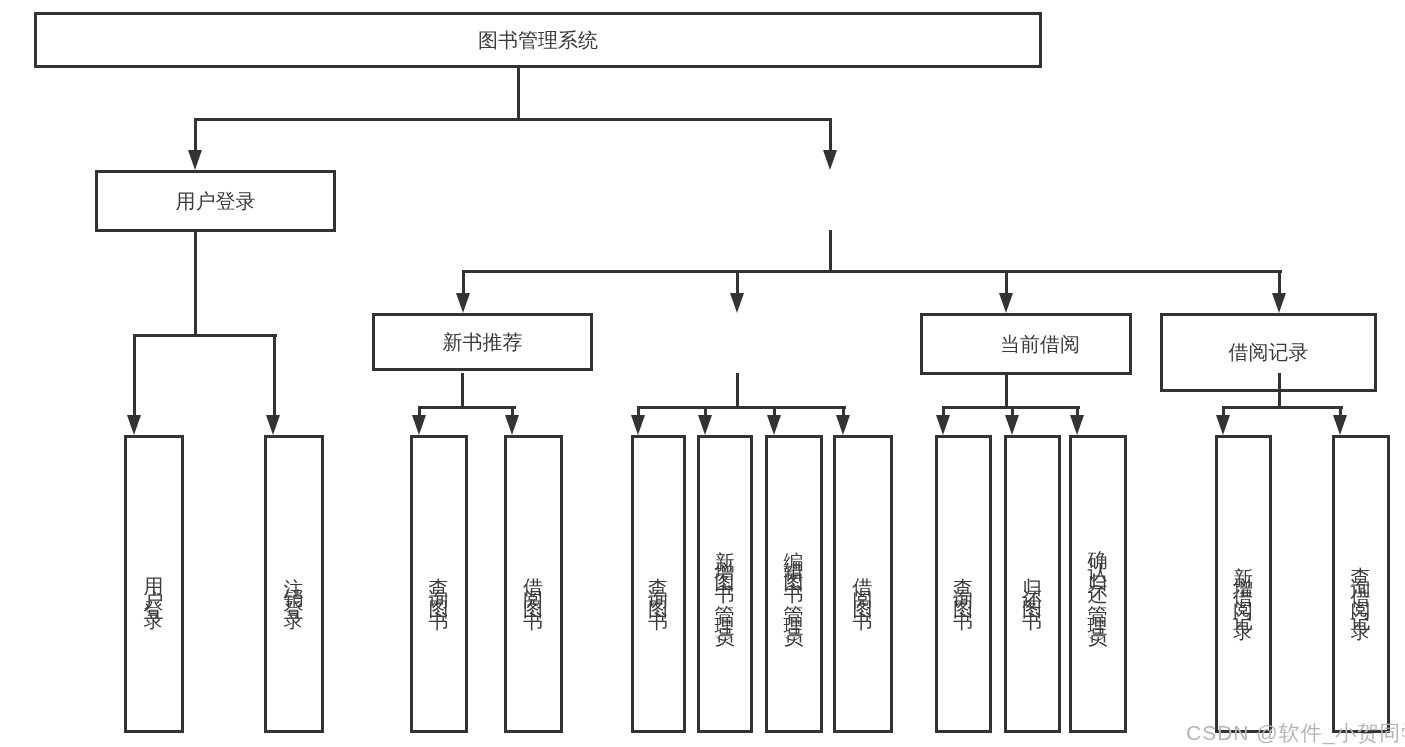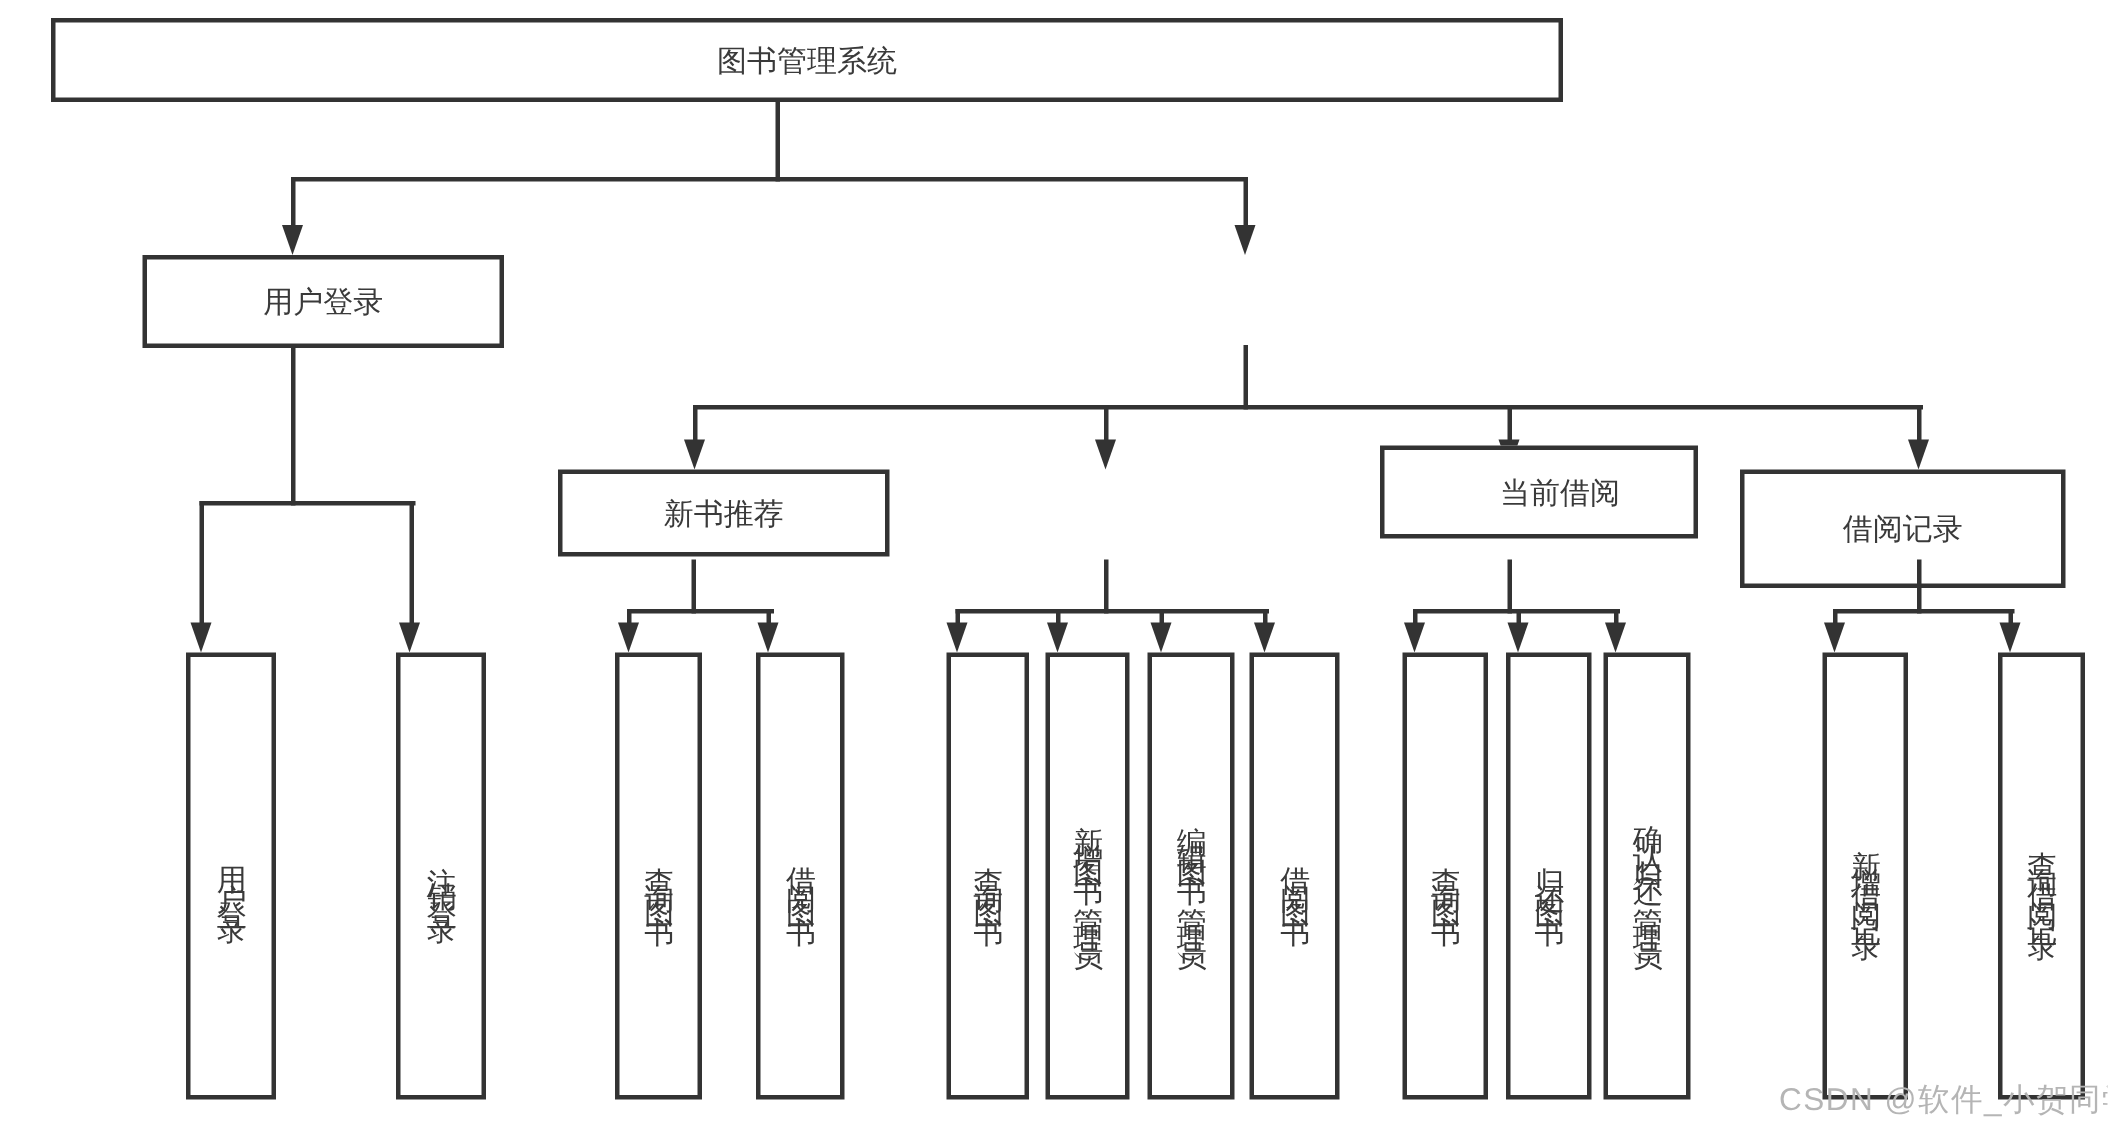--- a/index.html
+++ b/index.html
@@ -94,21 +94,21 @@
   <div class="line" style="left:736px; top:270px; width:3px; height:25px;"></div>
   <div class="arrowhead" style="left:730px; top:293px;"></div>
   <div class="line" style="left:1005px; top:270px; width:3px; height:25px;"></div>
   <div class="arrowhead" style="left:999px; top:293px;"></div>
   <div class="line" style="left:1278px; top:270px; width:3px; height:25px;"></div>
   <div class="arrowhead" style="left:1272px; top:293px;"></div>
 
   <div class="node" style="left:352px; top:313px; width:221px; height:58px;">
     <span>新书推荐</span>
   </div>
-  <div class="node" style="left:900px; top:297px; width:212px; height:62px;padding-left:28px;">
+  <div class="node" style="left:900px; top:313px; width:212px; height:62px;padding-left:28px;">
     <span>当前借阅</span>
   </div>
   <div class="node" style="left:1140px; top:313px; width:217px; height:79px;">
     <span>借阅记录</span>
   </div>
 
   <div class="line" style="left:461px; top:373px; width:3px; height:36px;"></div>
   <div class="line" style="left:418px; top:406px; width:98px; height:3px;"></div>
   <div class="line" style="left:418px; top:406px; width:3px; height:11px;"></div>
   <div class="arrowhead" style="left:412px; top:415px;"></div>

